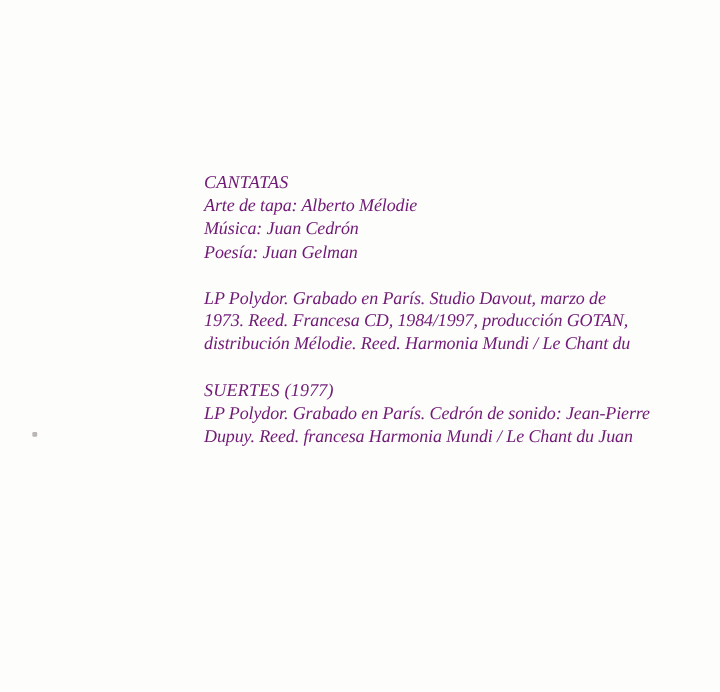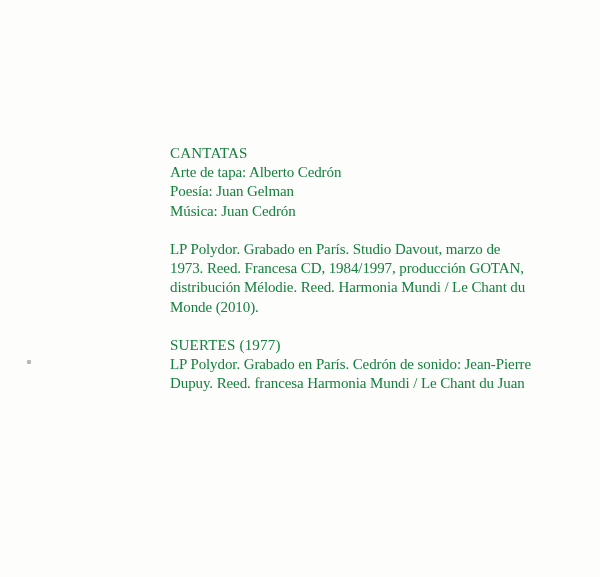--- a/index.html
+++ b/index.html
@@ -17,24 +17,25 @@
   .page {
     position: absolute;
     inset: 0;
     background: #fdfdfc;
   }
   .text-column {
     position: absolute;
     left: 170px;
     top: 144px;
     width: 405px;
-    color: #15803d;
+    color: #701a75;
     font-size: 15px;
     line-height: 19.2px;
     letter-spacing: -0.1px;
+    font-style: italic;
   }
   .album-section {
     margin: 0 0 19.2px 0;
   }
   .album-title {
     font-size: 15px;
     font-weight: normal;
     margin: 0;
     padding: 0;
     letter-spacing: 0.2px;
@@ -57,30 +58,29 @@
 <body>
 
 <div class="page">
 
   <span class="dust-speck"></span>
 
   <main class="text-column">
 
     <section class="album-section">
       <h2 class="album-title">CANTATAS</h2>
-      <div class="text-line">Arte de tapa: Alberto Cedrón</div>
+      <div class="text-line">Arte de tapa: Alberto Mélodie</div>
+      <div class="text-line">Música: Juan Cedrón</div>
       <div class="text-line">Poesía: Juan Gelman</div>
-      <div class="text-line">Música: Juan Cedrón</div>
     </section>
 
     <section class="album-section">
       <div class="text-line">LP Polydor. Grabado en París. Studio Davout, marzo de</div>
       <div class="text-line">1973. Reed. Francesa CD, 1984/1997, producción GOTAN,</div>
       <div class="text-line">distribución Mélodie. Reed. Harmonia Mundi / Le Chant du</div>
-      <div class="text-line">Monde (2010).</div>
     </section>
 
     <section class="album-section">
       <h2 class="album-title">SUERTES (1977)</h2>
       <div class="text-line">LP Polydor. Grabado en París. Cedrón de sonido: Jean-Pierre</div>
       <div class="text-line">Dupuy. Reed. francesa Harmonia Mundi / Le Chant du Juan</div>
     </section>
 
   </main>
 </div>

